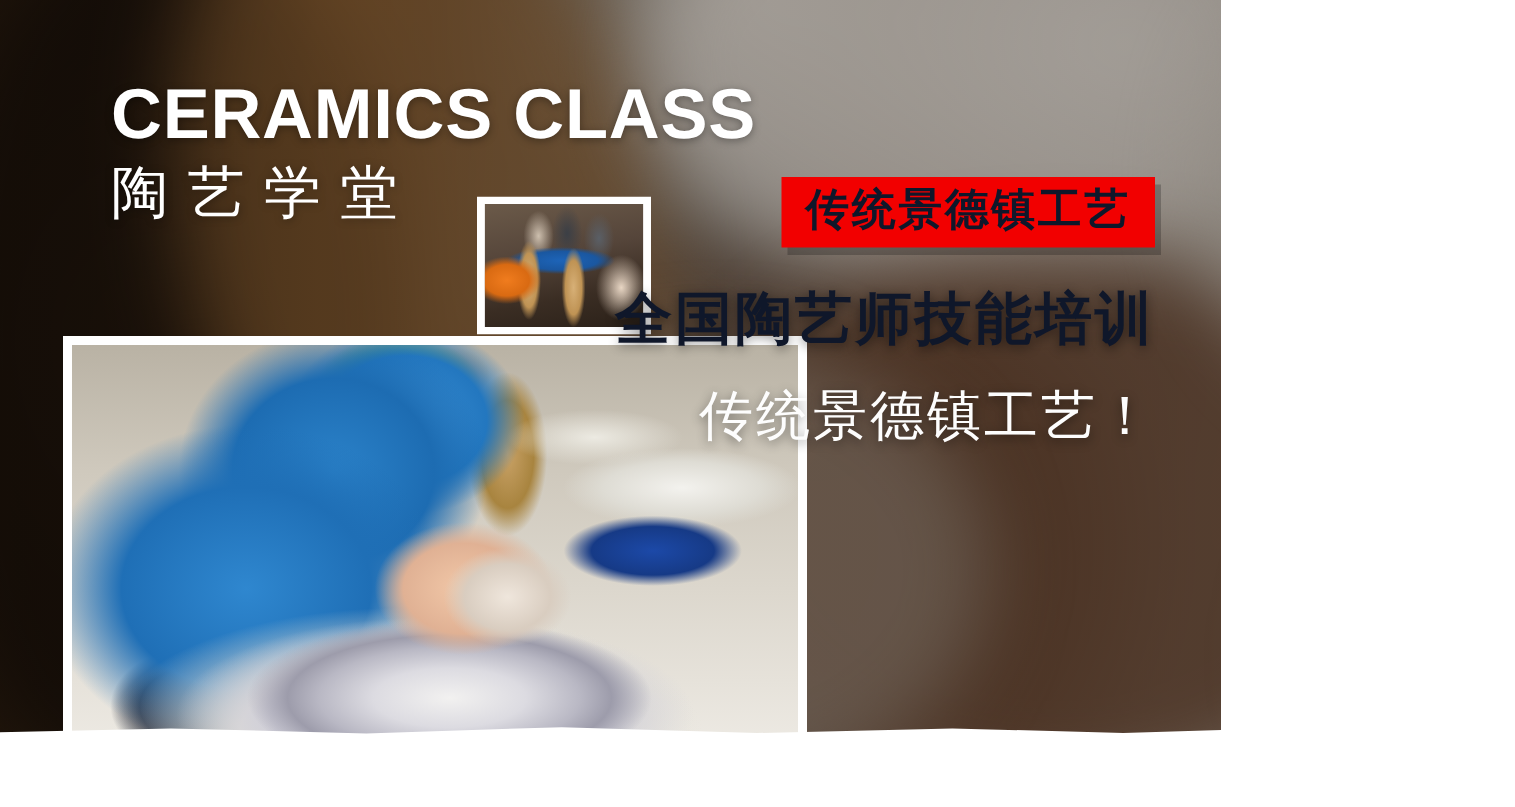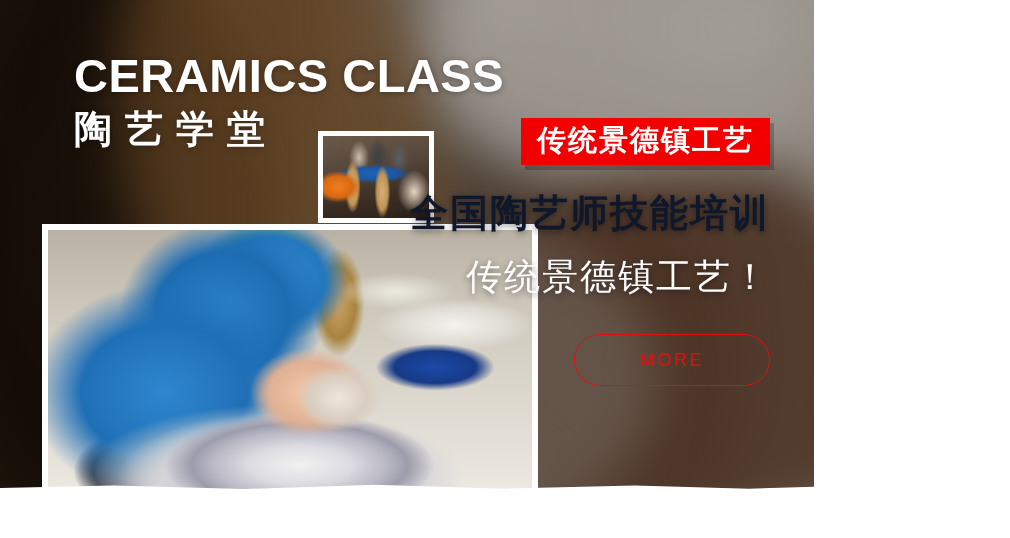--- a/index.html
+++ b/index.html
@@ -71,21 +71,21 @@
     font-weight:700;
     letter-spacing:0.5px;
     color:#ffffff;
     line-height:1.02;
     white-space:nowrap;
     text-shadow:0 1px 6px rgba(0,0,0,0.35);
   }
   .title-cn {
     margin-top:8px;
     font-size:38px;
-    font-weight:700;
+    font-weight:400;
     letter-spacing:13px;
     color:#ffffff;
     line-height:1.15;
     white-space:nowrap;
     text-shadow:0 1px 6px rgba(0,0,0,0.35);
   }
 
   
   .cloud-frame { position:absolute; }
 
@@ -174,21 +174,21 @@
       radial-gradient(ellipse 20px 26px at 86% 68%, #e8d6c4 0%, rgba(226,210,194,0) 84%),
       linear-gradient(170deg, #6b5a49 0%, #55453a 40%, #3a2d23 72%, #2b2119 100%);
   }
 
   
   .right-col { position:absolute; right:44px; top:0; width:420px; text-align:right; }
 
   .badge {
     display:inline-block;
     background:#f20000;
-    color:#ffffff;
+    color:#0f172a;
     font-size:29px;
     font-weight:700;
     letter-spacing:2px;
     padding:8px 16px 10px 16px;
     margin-top:118px;
     line-height:1;
     box-shadow:4px 5px 0 rgba(0,0,0,0.22);
     white-space:nowrap;
   }
 
@@ -262,19 +262,18 @@
     <div class="cloud-shape ring"></div>
     <div class="pic cloud-shape">
       <div class="scene-main"></div>
     </div>
   </div>
 
   <div class="right-col">
     <div class="badge">传统景德镇工艺</div>
     <div class="headline-1">全国陶艺师技能培训</div>
     <div class="headline-2">传统景德镇工艺！</div>
-    <div class="more-btn">MORE</div>
   </div>
 
   <div class="white-wedge"></div>
   <div class="white-band"></div>
 
 </div>
 
 </body></html>

